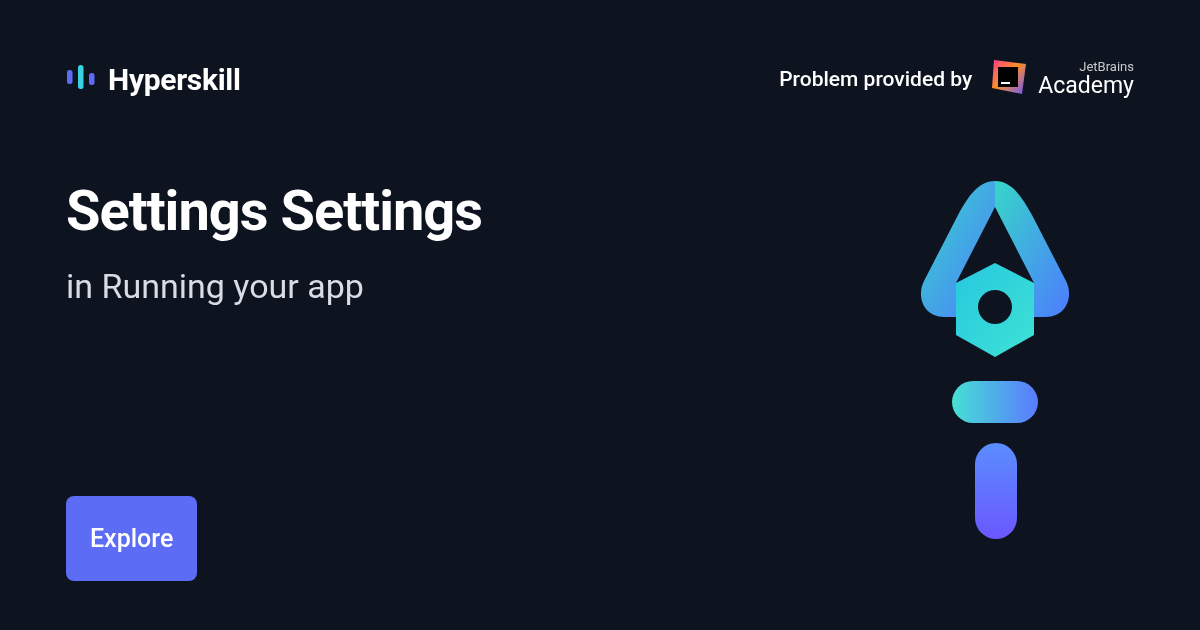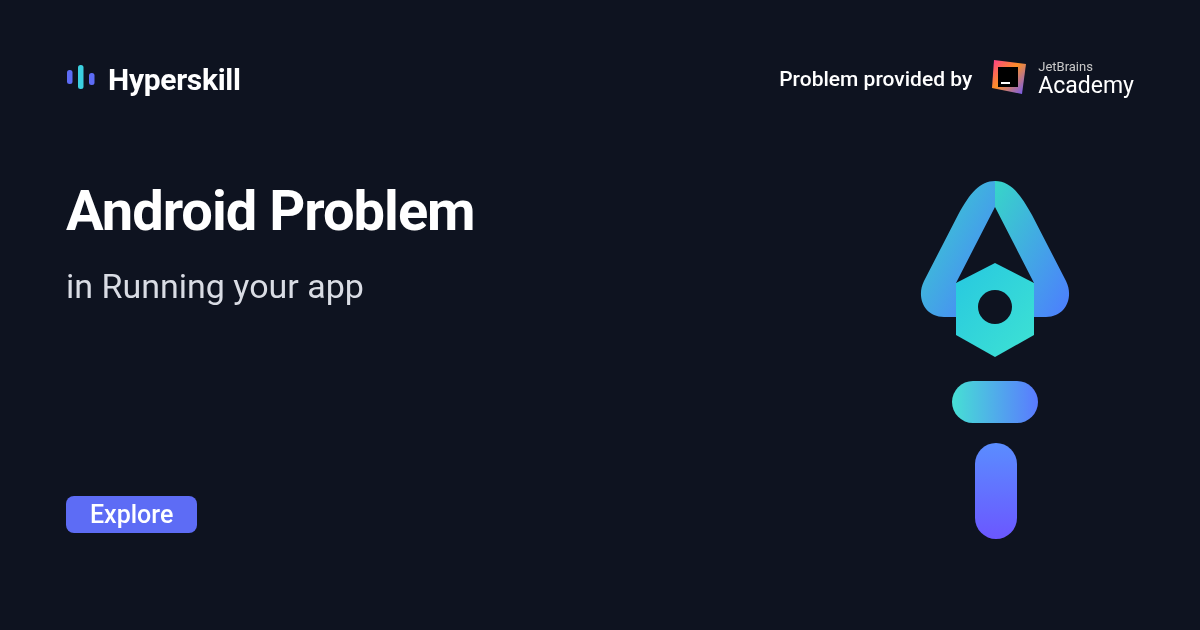--- a/index.html
+++ b/index.html
@@ -60,20 +60,21 @@
     .academy-text {
       display: flex;
       flex-direction: column;
       line-height: 1.05;
     }
 
     .academy-top {
       font-size: 13px;
       font-weight: 400;
       color: #c9c9c9;
+      text-align: right;
     }
 
     .academy-bottom {
       font-size: 23px;
       font-weight: 400;
       color: #ffffff;
       letter-spacing: 0px;
     }
 
     
@@ -96,21 +97,21 @@
     }
 
     .explore-btn {
       position: absolute;
       left: 66px;
       top: 496px;
       background: #5d6cf5;
       color: #ffffff;
       border: none;
       border-radius: 8px;
-      padding: 4px 24px;
+      padding: 28px 24px;
       font-size: 25px;
       font-weight: 500;
       cursor: pointer;
       font-family: inherit;
     }
 
     
     .figure {
       position: absolute;
       right: 110px;
@@ -150,21 +151,21 @@
         </svg>
       </span>
       <div class="academy-text">
         <span class="academy-top">JetBrains</span>
         <span class="academy-bottom">Academy</span>
       </div>
     </div>
   </div>
 </div>
 
-<h1 class="title">Android Problem</h1>
+<h1 class="title">Settings Settings</h1>
 <div class="subtitle">in Running your app</div>
 
 <button class="explore-btn">Explore</button>
 
 <div class="figure">
   <svg width="190" height="370" viewBox="0 0 190 370">
     <defs>
       <linearGradient id="g1" x1="0%" y1="0%" x2="100%" y2="100%">
         <stop offset="0%" stop-color="#37d6c8"></stop>
         <stop offset="100%" stop-color="#4d7cff"></stop>

